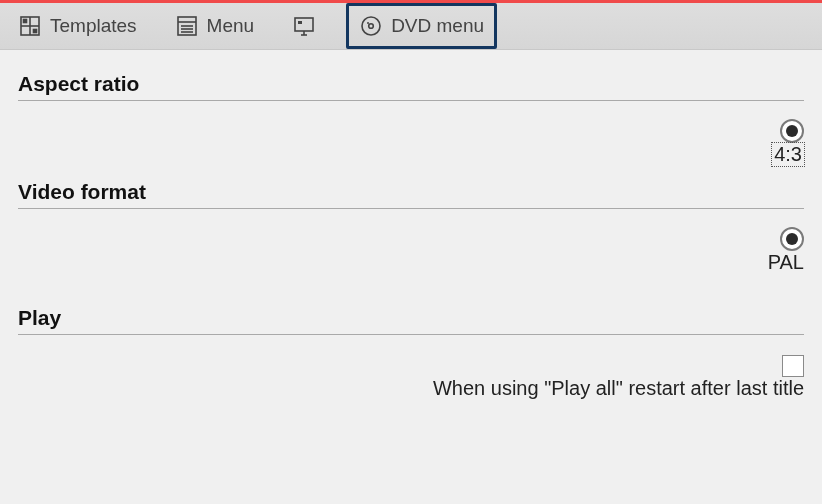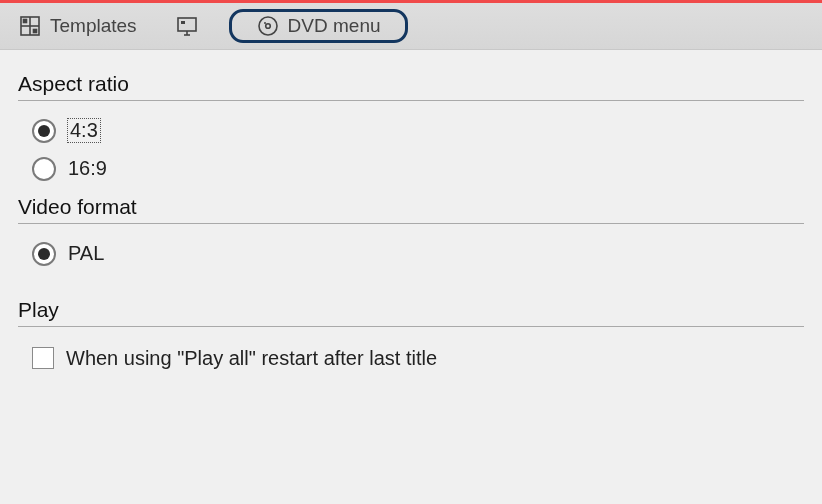--- a/index.html
+++ b/index.html
@@ -7,64 +7,63 @@
     padding: 0;
     width: 822px;
     height: 504px;
     font-family: "Segoe UI", Tahoma, sans-serif;
     background: #f0f0f0;
     color: #222;
     overflow: hidden;
   }
   .tabbar {
     display: flex;
-    align-items: center;
     height: 46px;
     padding: 0 10px;
     background: linear-gradient(#dedede, #d6d6d6);
     border-top: 3px solid #f04a4a;
     border-bottom: 1px solid #c8c8c8;
     gap: 22px;
   }
   .tab {
     display: flex;
     align-items: center;
     gap: 8px;
     font-size: 19px;
     color: #444;
     padding: 4px 8px;
     cursor: pointer;
   }
   .tab svg { width: 24px; height: 24px; stroke: #444; fill: none; stroke-width: 1.6; }
   .tab.selected {
     border: 3px solid #13365f;
-    border-radius: 14px;
-    padding: 2px 24px;
+    border-radius: 2px;
+    padding: 2px 10px;
   }
   .content {
     padding: 14px 18px;
   }
   .section-title {
     font-size: 21px;
-    font-weight: 400;
+    font-weight: 700;
     color: #111;
     margin-top: 8px;
   }
   .section-divider {
     border: none;
     border-top: 1px solid #a9a9a9;
     margin: 4px 0 18px 0;
   }
   .option-row {
     display: flex;
-    align-items: flex-start;
-    gap: 12px;
+    align-items: flex-end;
     margin: 6px 0 14px 14px;
     font-size: 20px;
     color: #222;
+    flex-direction: column;
   }
   .radio {
     width: 24px;
     height: 24px;
     border: 2px solid #7a7a7a;
     border-radius: 50%;
     background: #fff;
     display: flex;
     align-items: center;
     justify-content: center;
@@ -101,20 +100,30 @@
         <rect x="3" y="3" width="18" height="18"></rect>
         <line x1="12" y1="3" x2="12" y2="21"></line>
         <line x1="3" y1="12" x2="21" y2="12"></line>
         <rect x="5.5" y="5.5" width="3" height="3" fill="#444"></rect>
         <rect x="15.5" y="15.5" width="3" height="3" fill="#444"></rect>
       </svg>
     <span>Templates</span>
   </div>
   <div class="tab">
     <svg viewBox="0 0 24 24">
+        <rect x="3" y="3" width="18" height="18"></rect>
+        <line x1="3" y1="8" x2="21" y2="8"></line>
+        <line x1="6" y1="12" x2="18" y2="12"></line>
+        <line x1="6" y1="15" x2="18" y2="15"></line>
+        <line x1="6" y1="18" x2="18" y2="18"></line>
+      </svg>
+    <span>Menu</span>
+  </div>
+  <div class="tab">
+    <svg viewBox="0 0 24 24">
         <rect x="3" y="4" width="18" height="13"></rect>
         <line x1="9" y1="21" x2="15" y2="21"></line>
         <line x1="12" y1="17" x2="12" y2="21"></line>
         <rect x="6" y="7" width="4" height="3" fill="#444" stroke="none"></rect>
       </svg>
   </div>
   <div class="tab selected">
     <svg viewBox="0 0 24 24">
         <circle cx="12" cy="12" r="9"></circle>
         <circle cx="12" cy="12" r="2.3"></circle>
@@ -125,24 +134,20 @@
 </div>
 
 <div class="content">
 
   <div class="section-title">Aspect ratio</div>
   <hr class="section-divider">
   <div class="option-row">
     <span class="radio checked"></span>
     <span class="focus-box">4:3</span>
   </div>
-  <div class="option-row">
-    <span class="radio"></span>
-    <span>16:9</span>
-  </div>
 
   <div class="section-title" style="margin-top:7px">Video format</div>
   <hr class="section-divider">
   <div class="option-row">
     <span class="radio checked"></span>
     <span>PAL</span>
   </div>
 
   <div class="section-title" style="margin-top:32px">Play</div>
   <hr class="section-divider">

